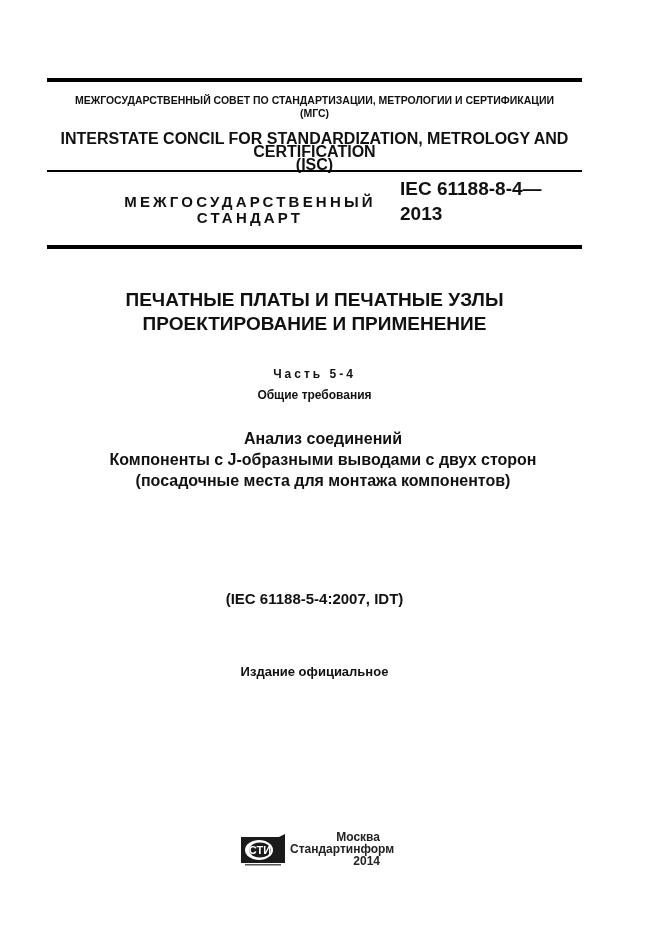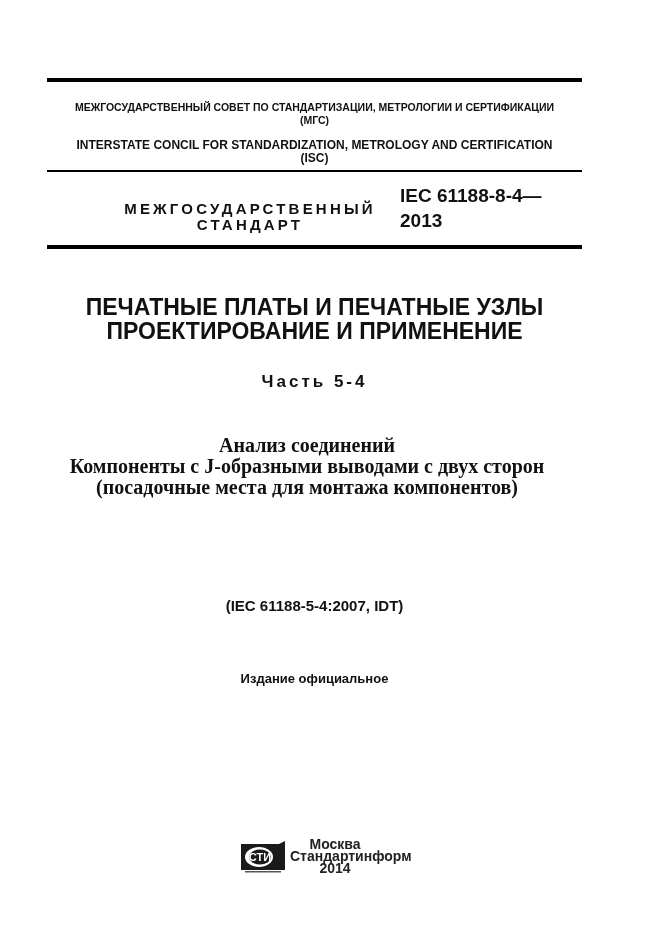--- a/index.html
+++ b/index.html
@@ -1,32 +1,32 @@
 <!DOCTYPE html>
 <html><head>
 <meta charset="utf-8">
 <style>
   html, body { margin: 0; padding: 0; background: #ffffff; }
   body { width: 661px; height: 936px; position: relative; overflow: hidden;
          font-family: "Liberation Sans", sans-serif; color: #111; }
-  .abs { position: absolute; margin-top: 7px; }
+  .abs { position: absolute; }
   .rule { position: absolute; left: 47px; width: 535px; background: #000; }
   .center { text-align: center; }
   .council-ru { top: 94px; left: 47px; width: 535px; font-size: 10.5px; font-weight: bold; line-height: 13px; }
-  .council-en { top: 132px; left: 47px; width: 535px; font-size: 12px; font-weight: bold; line-height: 13px; }
+  .council-en { top: 132px; left: 47px; width: 535px; font-size: 16px; font-weight: bold; line-height: 13px; }
   .std-label { top: 194px; left: 120px; width: 260px; font-size: 15px; font-weight: bold; letter-spacing: 3.2px; line-height: 16px; }
   .gost { top: 176px; left: 400px; font-size: 19px; font-weight: bold; line-height: 25px; }
-  .title { top: 288px; left: 47px; width: 535px; font-size: 23px; font-weight: bold; line-height: 24px; }
-  .part { top: 364px; left: 47px; width: 535px; font-size: 17px; font-weight: bold; line-height: 21px; }
+  .title { top: 288px; left: 47px; width: 535px; font-size: 19px; font-weight: bold; line-height: 24px; }
+  .part { top: 364px; left: 47px; width: 535px; font-size: 12px; font-weight: bold; line-height: 21px; }
   .part .pn { letter-spacing: 3px; }
-  .sub { top: 428px; left: 12px; width: 590px; font-size: 20px; font-weight: bold; line-height: 21px; font-family: Liberation Serif, serif; }
+  .sub { top: 428px; left: 28px; width: 590px; font-size: 16px; font-weight: bold; line-height: 21px; }
   .idt { top: 590px; left: 47px; width: 535px; font-size: 15px; font-weight: bold; }
   .ed { top: 664px; left: 47px; width: 535px; font-size: 13px; font-weight: bold; }
   .logo { top: 833px; left: 239px; width: 48px; height: 34px; }
-  .pub { top: 831px; left: 290px; width: 90px; font-size: 14px; font-weight: bold; line-height: 12px; color: #222; }
+  .pub { top: 831px; left: 290px; width: 90px; font-size: 12px; font-weight: bold; line-height: 12px; color: #222; text-align: right; }
 </style>
 </head>
 <body>
 
 <div class="rule" style="top:78px;height:4px;"></div>
 
 <div class="abs council-ru center">
   <div>МЕЖГОСУДАРСТВЕННЫЙ СОВЕТ ПО СТАНДАРТИЗАЦИИ, МЕТРОЛОГИИ И СЕРТИФИКАЦИИ</div>
   <div>(МГС)</div>
 </div>
@@ -50,20 +50,21 @@
 
 <div class="rule" style="top:245px;height:4px;"></div>
 
 <div class="abs title center">
   <div>ПЕЧАТНЫЕ ПЛАТЫ И ПЕЧАТНЫЕ УЗЛЫ</div>
   <div>ПРОЕКТИРОВАНИЕ И ПРИМЕНЕНИЕ</div>
 </div>
 
 <div class="abs part center">
   <div class="pn">Часть 5-4</div>
+  <div>Общие требования</div>
 </div>
 
 <div class="abs sub center">
   <div>Анализ соединений</div>
   <div>Компоненты с J-образными выводами с двух сторон</div>
   <div>(посадочные места для монтажа компонентов)</div>
 </div>
 
 <div class="abs idt center">(IEC 61188-5-4:2007, IDT)</div>
 

